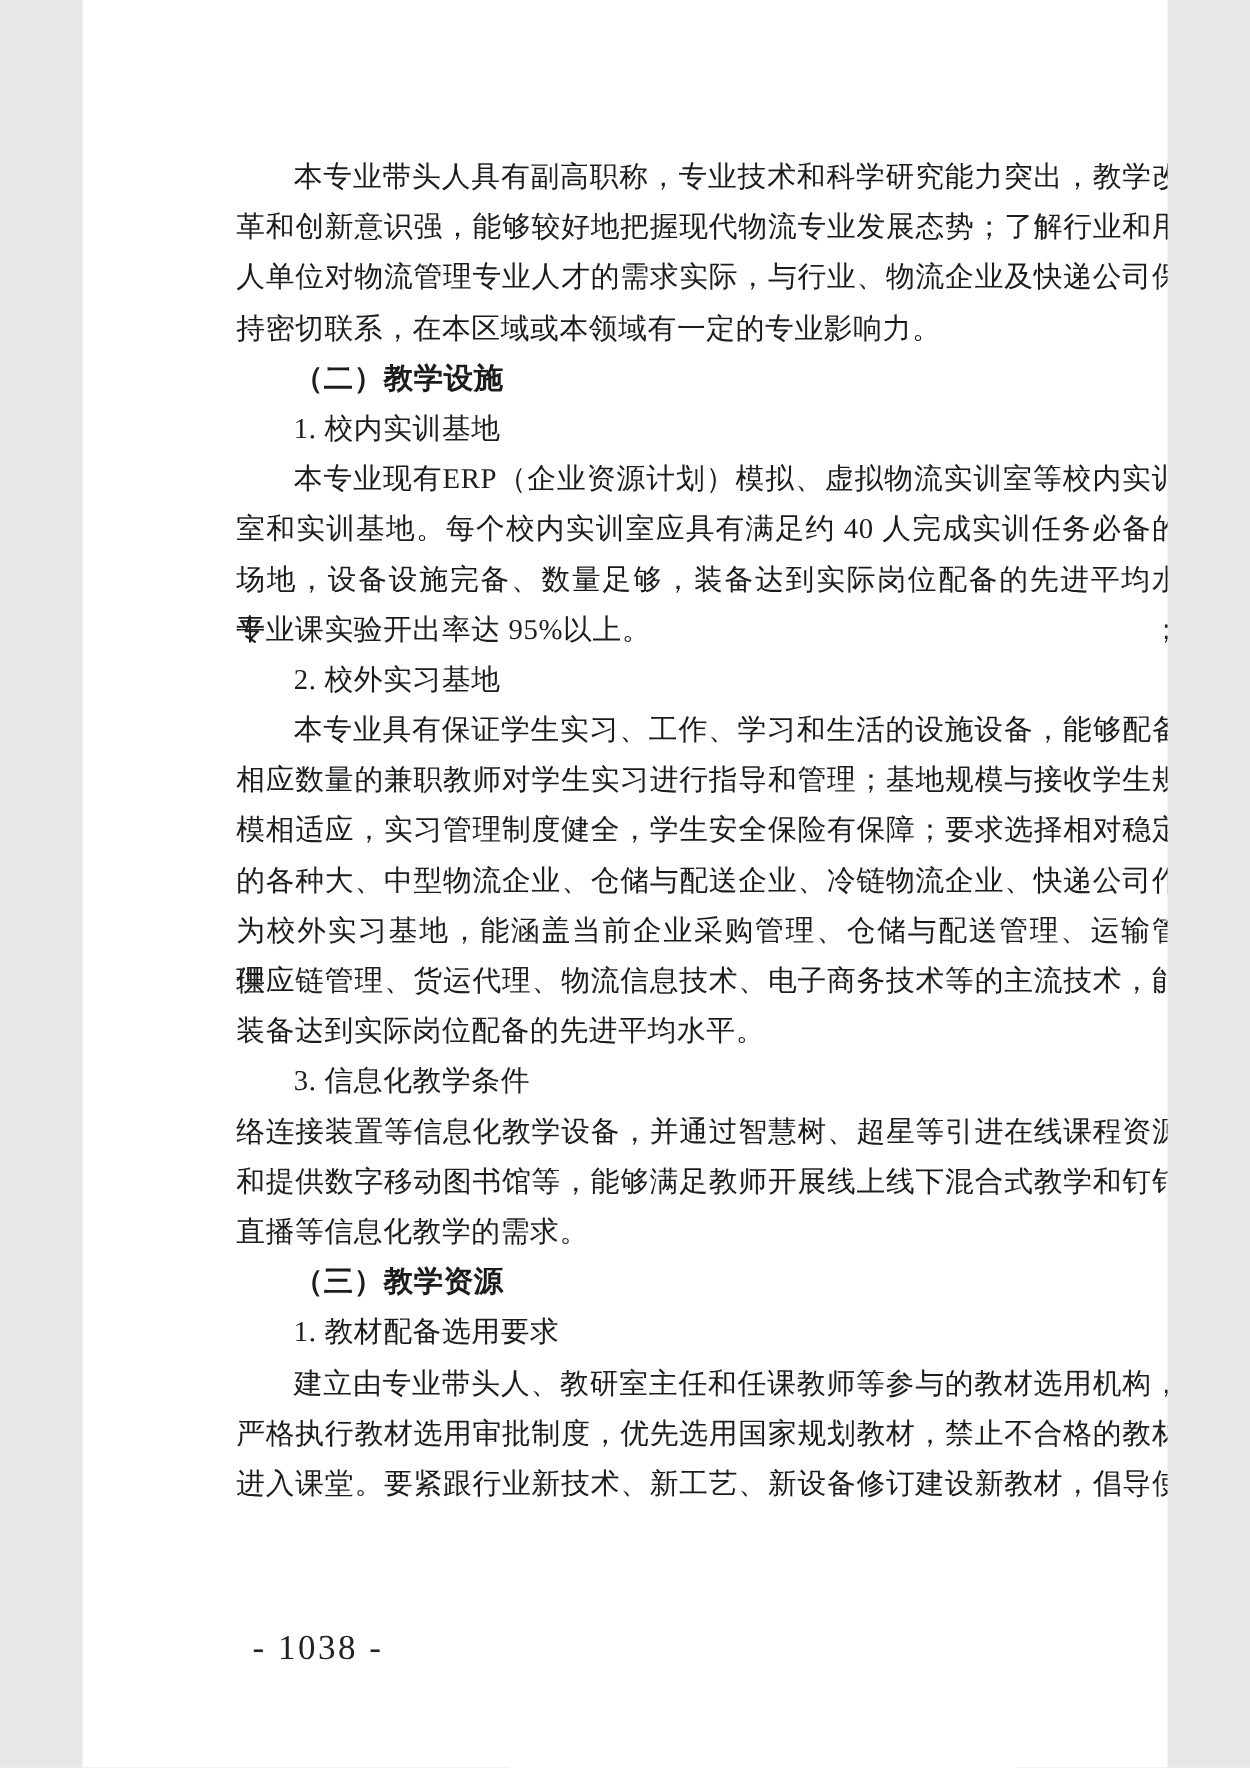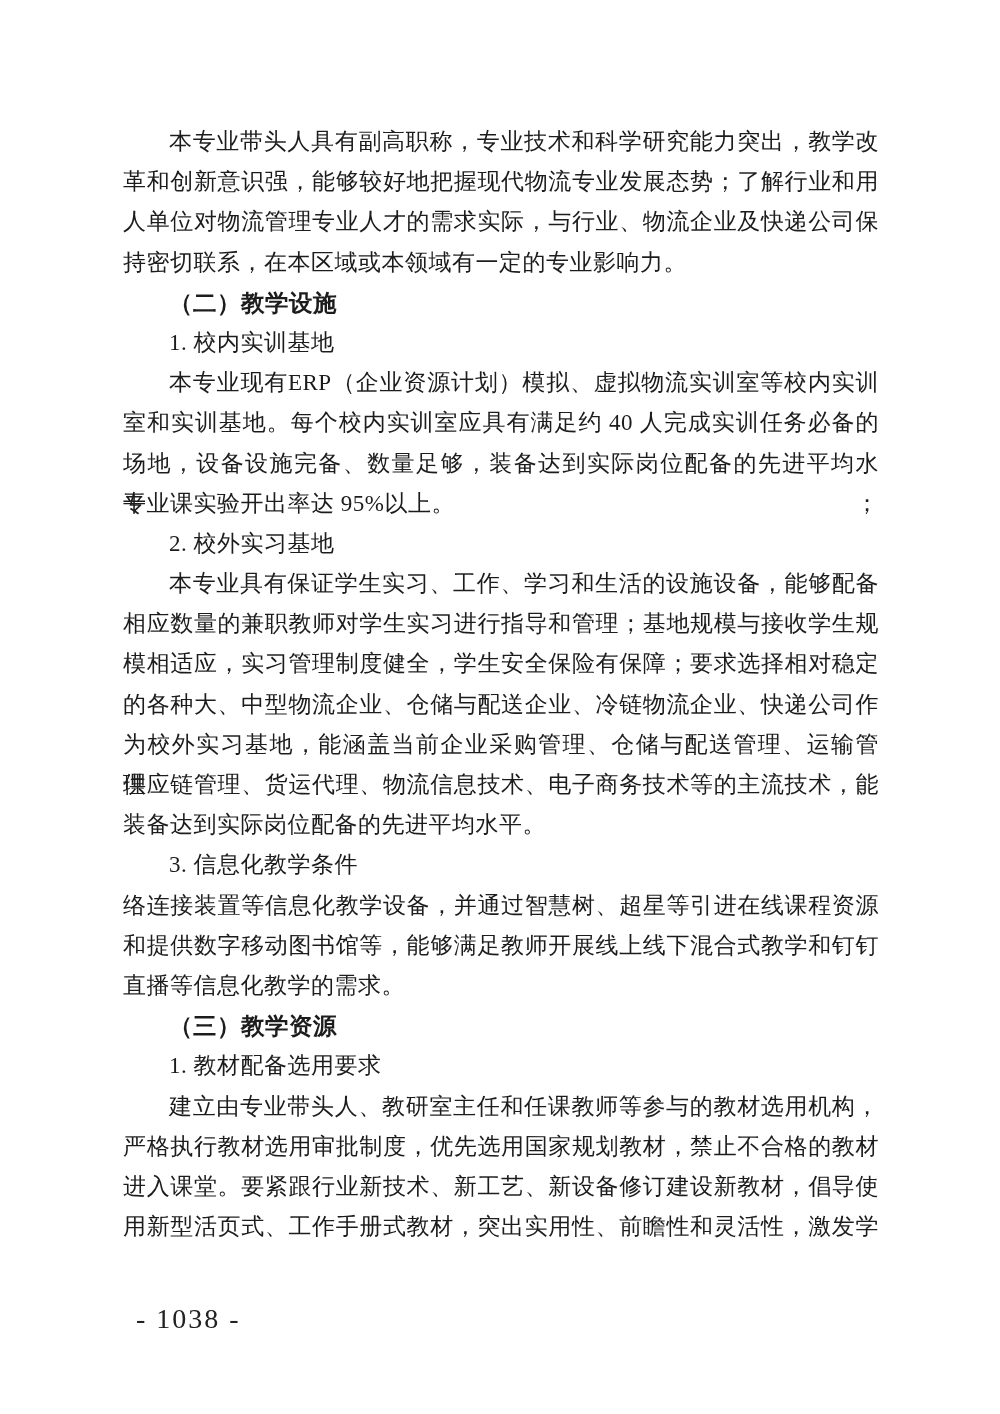--- a/index.html
+++ b/index.html
@@ -1,18 +1,18 @@
 <!DOCTYPE html>
 <html><head>
 <meta charset="utf-8">
 <style>
   html, body { margin: 0; padding: 0; background: #e8e8e8; }
   .page {
     position: relative;
-    width: 1000px;
+    width: 868px;
     height: 1414px;
     margin: 0 auto;
     background: #ffffff;
     font-family: "Liberation Serif", "DejaVu Serif", serif;
     color: #1c1c1c;
     overflow: hidden;
   }
   .content {
     position: absolute;
     left: 123px;
@@ -92,20 +92,19 @@
     </div>
 
     <div>
       <div class="line heading indent">（三）教学资源</div>
 
       <div>
         <div class="line item-title indent">1. 教材配备选用要求</div>
         <div class="line j indent">建立由专业带头人、教研室主任和任课教师等参与的教材选用机构，</div>
         <div class="line j">严格执行教材选用审批制度，优先选用国家规划教材，禁止不合格的教材</div>
         <div class="line j">进入课堂。要紧跟行业新技术、新工艺、新设备修订建设新教材，倡导使</div>
-        <div class="line j">用新型活页式、工作手册式教材，突出实用性、前瞻性和灵活性，激发学</div>
       </div>
     </div>
 
   </div>
 
   <div class="footer">- 1038 -</div>
 </div>
 
 </body></html>

